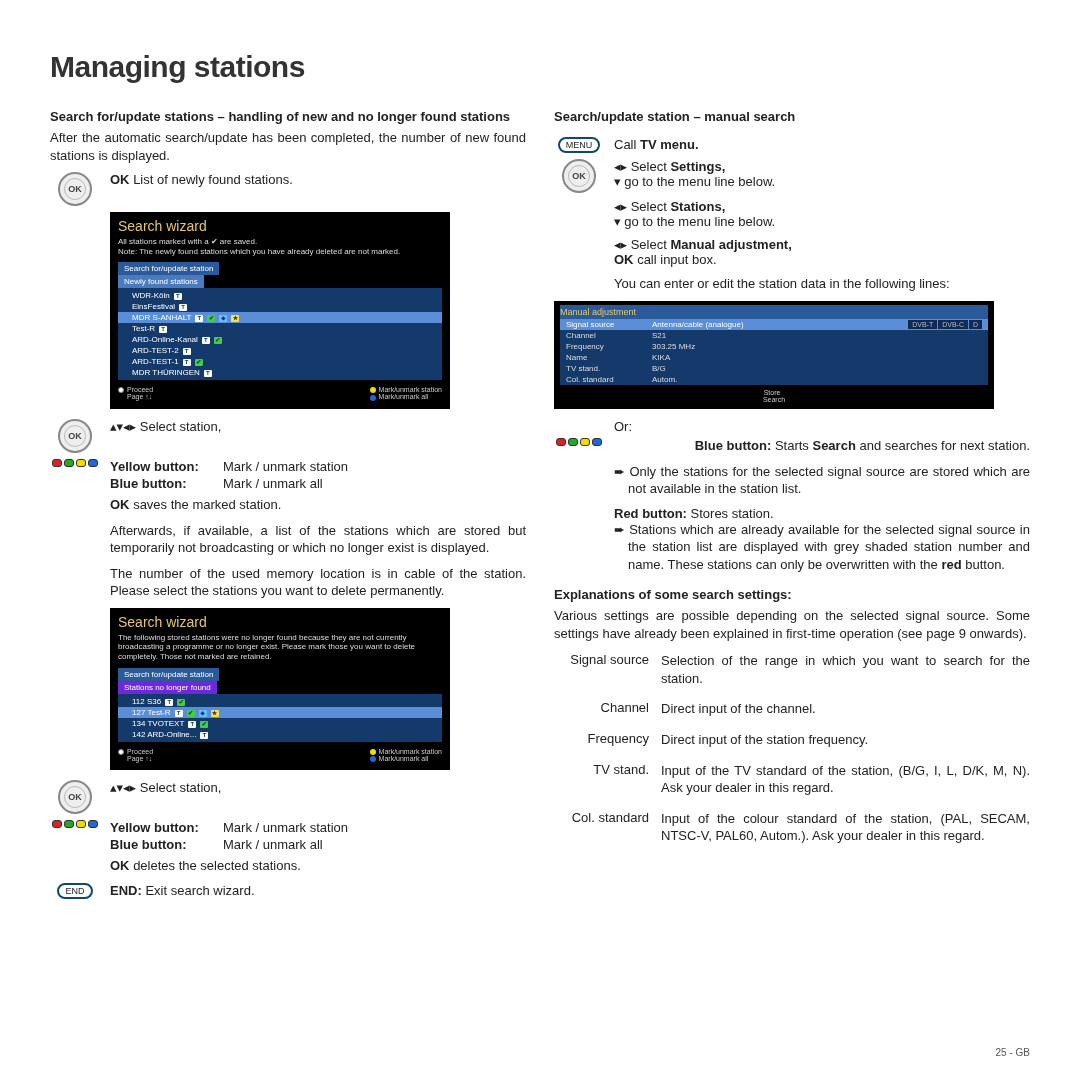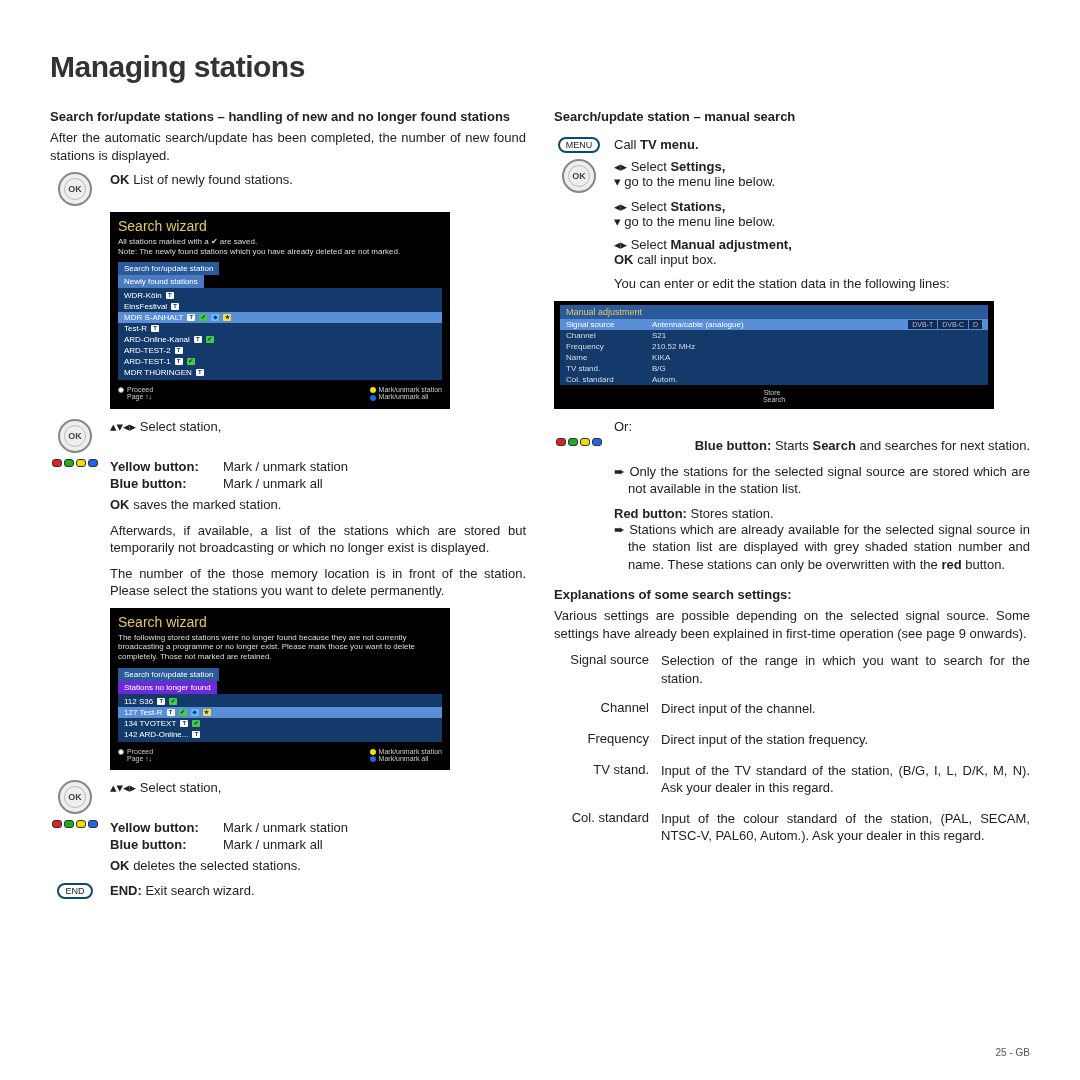--- a/index.html
+++ b/index.html
@@ -17,35 +17,35 @@
   .color-buttons { display:flex; gap:2px; align-items:center; }
   .cbtn { width:10px; height:8px; border-radius:3px; border:1px solid #333; }
   .cbtn.red{background:#d22;} .cbtn.green{background:#2a2;} .cbtn.yellow{background:#ed0;} .cbtn.blue{background:#26d;}
   .pill { display:inline-block; border:2px solid #0c4a6e; border-radius:10px; padding:0 6px; font-size:9px; line-height:12px; }
   .screenshot { margin: 6px 0 10px 60px; width: 340px; background:#000; color:#e6c66b; font-size:9px; padding:6px 8px 8px 8px; position:relative; }
   .ss-title { color:#e6c66b; font-size:14px; margin-bottom:3px; }
   .ss-text { color:#ddd; font-size:8px; line-height:1.2; margin-bottom:6px; }
   .ss-tab { background:#2a5a9a; color:#fff; font-size:8px; padding:2px 6px; width:auto; display:inline-block; }
   .ss-tab-row { display:flex; gap:1px; margin-bottom:0; }
   .ss-list { background:#143a6b; padding:2px 0; }
-  .ss-list-row { display:flex; align-items:center; gap:4px; padding:1px 6px; font-size:8px; color:#fff; }
+  .ss-list-row { display:flex; align-items:flex-end; gap:4px; padding:1px 14px; font-size:8px; color:#fff; }
   .ss-list-row.hl { background:#5a8ed6; }
   .ss-chip { width:8px; height:7px; background:#fff; border-radius:1px; font-size:6px; color:#143a6b; text-align:center; line-height:7px; font-weight:bold;}
   .ss-chip.g{background:#4c4;} .ss-chip.b{background:#6bf;} .ss-chip.y{background:#fd4;}
   .ss-footer { display:flex; justify-content:space-between; margin-top:6px; font-size:7px; color:#ccc; }
   .ss-footer .dot{width:6px;height:6px;border-radius:3px;display:inline-block;margin-right:3px;vertical-align:middle;}
   .dot.y{background:#ed0}.dot.b{background:#26d}.dot.w{background:#fff;border:1px solid #888}
   .kvtable { display:grid; grid-template-columns: 95px 1fr; gap: 3px 12px; }
   .kvtable .k { text-align:right; }
   .footer { position:absolute; bottom:22px; right:50px; font-size:10px; color:#555; }
   .arrow { font-family: "Segoe UI Symbol", Arial; }
   b { font-weight:bold; }
   .ss2 { margin:6px 0 10px 0; width:440px; background:#000; color:#ddd; font-size:8px; position:relative; overflow:hidden;}
   .ss2-body { padding:4px 6px 6px 6px; background:linear-gradient(#000,#000); }
-  .ss2-titlebar { background:#2a5a9a; color:#e6c66b; font-size:9px; padding:2px 6px;}
+  .ss2-titlebar { background:#2a5a9a; color:#e6c66b; font-size:9px; padding:2px 0;}
   .ss2-row { display:grid; grid-template-columns: 80px 1fr auto; gap:6px; padding:1px 6px; background:#143a6b; color:#ddd;}
   .ss2-row.hl { background:#5a8ed6; color:#fff; }
   .ss2-tabs { display:flex; gap:1px; }
   .ss2-tab { background:#0e2a55; color:#bbb; font-size:7px; padding:1px 4px; }
 </style>
 </head>
 <body>
 
 <h1>Managing stations</h1>
 
@@ -134,21 +134,21 @@
         </div>
     <div style="display:grid;grid-template-columns:105px 1fr;gap:2px 8px;">
       <b>Yellow button:</b>
           <span>Mark / unmark station</span>
       <b>Blue button:</b>
           <span>Mark / unmark all</span>
     </div>
   </div>
   <div class="indent" style="margin-top:6px;margin-bottom:10px;"><b>OK</b>&nbsp;<span>saves the marked station.</span></div>
   <div class="paragraph indent">Afterwards, if available, a list of the stations which are stored but temporarily not broadcasting or which no longer exist is displayed.</div>
-  <div class="paragraph indent">The number of the those memory location is in front of the station. Please select the stations you want to delete permanently.</div>
+  <div class="paragraph indent">The number of the used memory location is in cable of the station. Please select the stations you want to delete permanently.</div>
 
   <div class="screenshot">
     <div class="ss-title">Search wizard</div>
     <div class="ss-text">The following stored stations were no longer found because they are not currently broadcasting a programme or no longer exist. Please mark those you want to delete completely. Those not marked are retained.</div>
     <div class="ss-tab-row">
           <div class="ss-tab">Search for/update station</div>
         </div>
     <div class="ss-tab-row">
           <div class="ss-tab" style="background:#6d28d9">Stations no longer found</div>
         </div>
@@ -252,21 +252,21 @@
               <span class="ss2-tab">D</span>
             </span>
     </div>
     <div class="ss2-row">
             <span>Channel</span>
             <span>S21</span>
             <span></span>
           </div>
     <div class="ss2-row">
             <span>Frequency</span>
-            <span>210.52 MHz</span>
+            <span>303.25 MHz</span>
             <span></span>
           </div>
     <div class="ss2-row">
             <span>Name</span>
             <span>KIKA</span>
             <span></span>
           </div>
     <div class="ss2-row">
             <span>TV stand.</span>
             <span>B/G</span>

